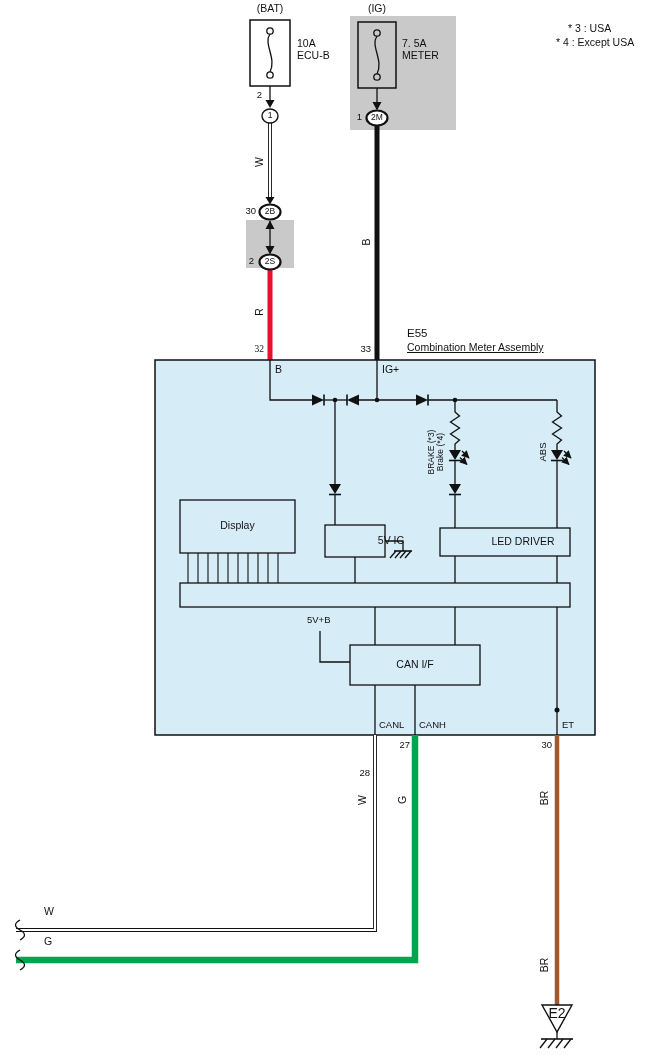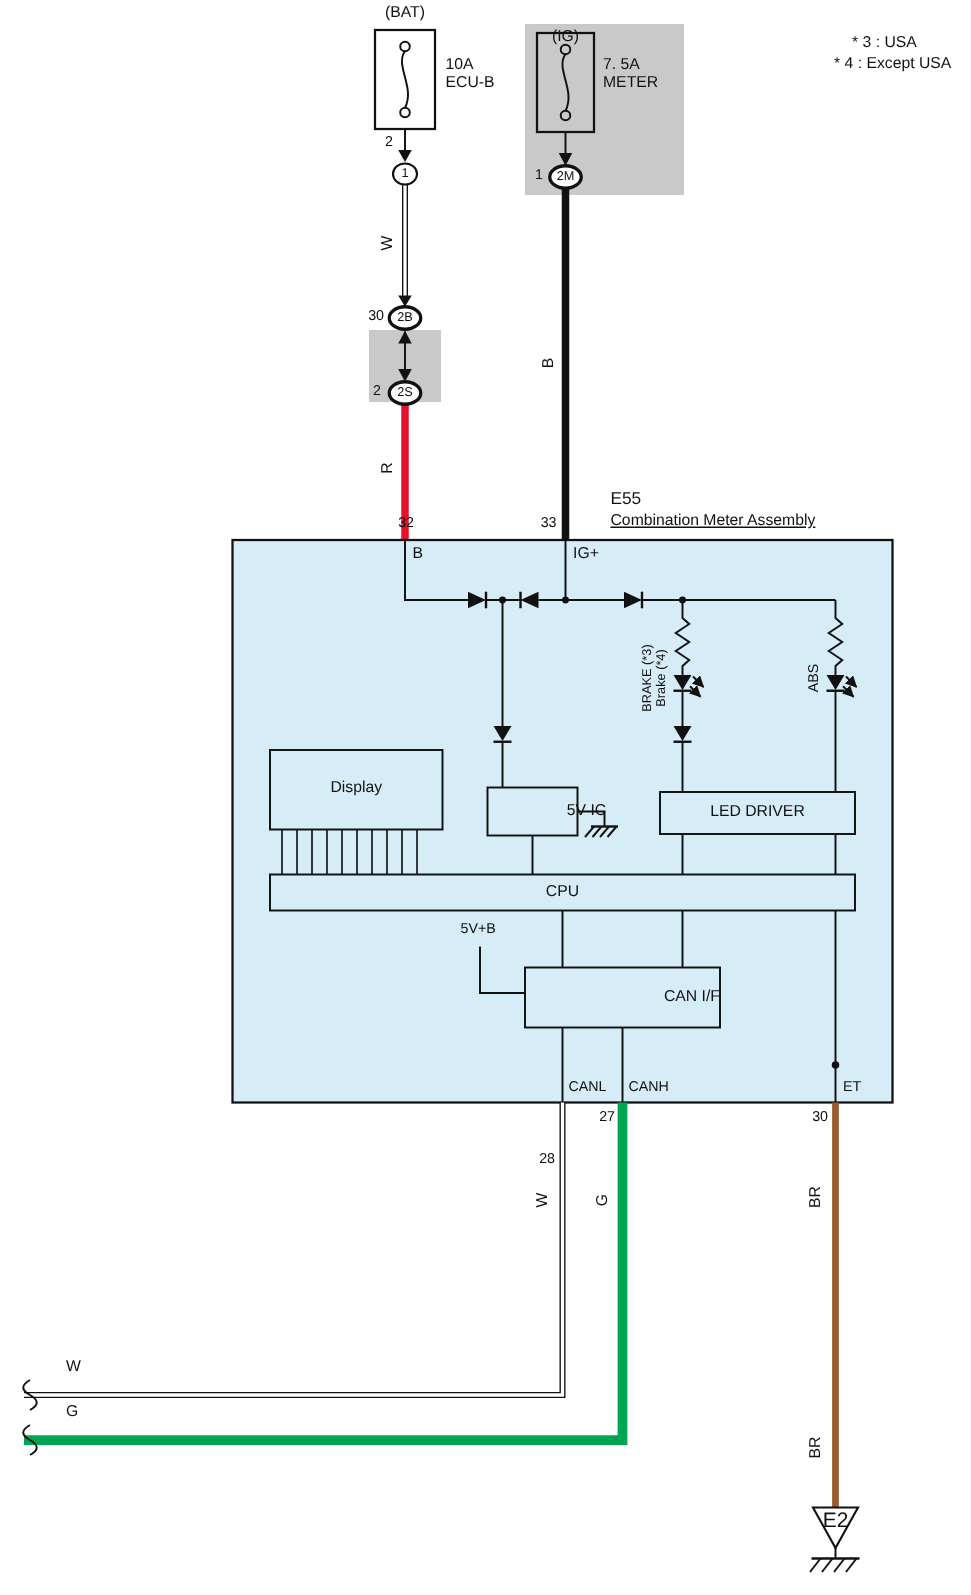--- a/index.html
+++ b/index.html
@@ -192,62 +192,61 @@
     <line class="ln" x1="557" y1="1032" x2="557" y2="1039"></line>
     <line class="thick" x1="541" y1="1039" x2="573" y2="1039"></line>
     <line class="ln" x1="571" y1="1039" x2="564" y2="1048"></line>
     <line class="ln" x1="563" y1="1039" x2="556" y2="1048"></line>
     <line class="ln" x1="555" y1="1039" x2="548" y2="1048"></line>
     <line class="ln" x1="547" y1="1039" x2="540" y2="1048"></line>
   </g>
 </svg>
 
 <span class="lbl ctr" style="left:230px;top:3px;width:80px;">(BAT)</span>
-<span class="lbl ctr" style="left:337px;top:3px;width:80px;margin-top:16px;">(IG)</span>
+<span class="lbl ctr" style="left:337px;top:3px;width:80px;">(IG)</span>
 <span class="lbl" style="left:556px;top:23px;margin-left:12px;">* 3 : USA</span>
 <span class="lbl" style="left:556px;top:37px;">* 4 : Except USA</span>
 
 <span class="lbl" style="left:297px;top:38px;">10A</span>
 <span class="lbl" style="left:297px;top:50px;">ECU-B</span>
 <span class="lbl" style="left:402px;top:38px;">7. 5A</span>
 <span class="lbl" style="left:402px;top:50px;">METER</span>
 
 <span class="lbl rt sm" style="left:242px;top:90px;width:20px;">2</span>
 <span class="lbl ctr xs" style="left:258px;top:111px;width:24px;">1</span>
 <span class="lbl vlabel" style="left:259px;top:162px;">W</span>
 <span class="lbl rt sm" style="left:230px;top:206px;width:26px;">30</span>
 <span class="lbl ctr xs" style="left:256px;top:207px;width:28px;">2B</span>
 <span class="lbl rt sm" style="left:234px;top:256px;width:20px;">2</span>
 <span class="lbl ctr xs" style="left:256px;top:257px;width:28px;">2S</span>
 <span class="lbl vlabel" style="left:259px;top:312px;">R</span>
-<span class="lbl rt sm" style="left:250px;top:344px;width:26px;">32</span>
+<span class="lbl rt sm" style="left:238px;top:344px;width:26px;font-family:Liberation Serif, serif;">32</span>
 
 <span class="lbl rt sm" style="left:342px;top:112px;width:20px;">1</span>
 <span class="lbl ctr xs" style="left:363px;top:113px;width:28px;">2M</span>
 <span class="lbl vlabel" style="left:366px;top:242px;">B</span>
 <span class="lbl rt sm" style="left:345px;top:344px;width:26px;">33</span>
 
 <span class="lbl bold" style="left:407px;top:328px;font-size:11.5px;">E55</span>
 <span class="lbl" style="left:407px;top:342px;text-decoration:underline;">Combination Meter Assembly</span>
 
 <span class="lbl" style="left:275px;top:364px;">B</span>
 <span class="lbl" style="left:382px;top:364px;">IG+</span>
 
 <div class="lbl vlabel ctr xs" style="left:436px;top:452px;">
   <div>BRAKE (*3)</div>
   <div>Brake (*4)</div>
 </div>
 <span class="lbl vlabel sm" style="left:543px;top:452px;">ABS</span>
 
 <span class="lbl ctr" style="left:180px;top:520px;width:115px;">Display</span>
 <span class="lbl ctr" style="left:325px;top:535px;width:60px;margin-left:36px;">5V IC</span>
-<span class="lbl ctr" style="left:440px;top:536px;width:130px;">LED DRIVER</span>
-<span class="lbl ctr" style="left:180px;top:589px;width:390px;">CPU</span>
+<span class="lbl ctr" style="left:440px;top:536px;width:130px;padding-left:18px;">LED DRIVER</span>
 <span class="lbl sm" style="left:307px;top:615px;">5V+B</span>
-<span class="lbl ctr" style="left:350px;top:659px;width:130px;text-align:right;">CAN I/F</span>
+<span class="lbl ctr" style="left:350px;top:659px;width:130px;">CAN I/F</span>
 
 <span class="lbl sm" style="left:379px;top:720px;">CANL</span>
 <span class="lbl sm" style="left:419px;top:720px;">CANH</span>
 <span class="lbl sm" style="left:562px;top:720px;">ET</span>
 
 <span class="lbl rt sm" style="left:344px;top:740px;width:26px;margin-top:28px;">28</span>
 <span class="lbl rt sm" style="left:384px;top:740px;width:26px;">27</span>
 <span class="lbl rt sm" style="left:526px;top:740px;width:26px;">30</span>
 
 <span class="lbl vlabel" style="left:362px;top:800px;">W</span>

